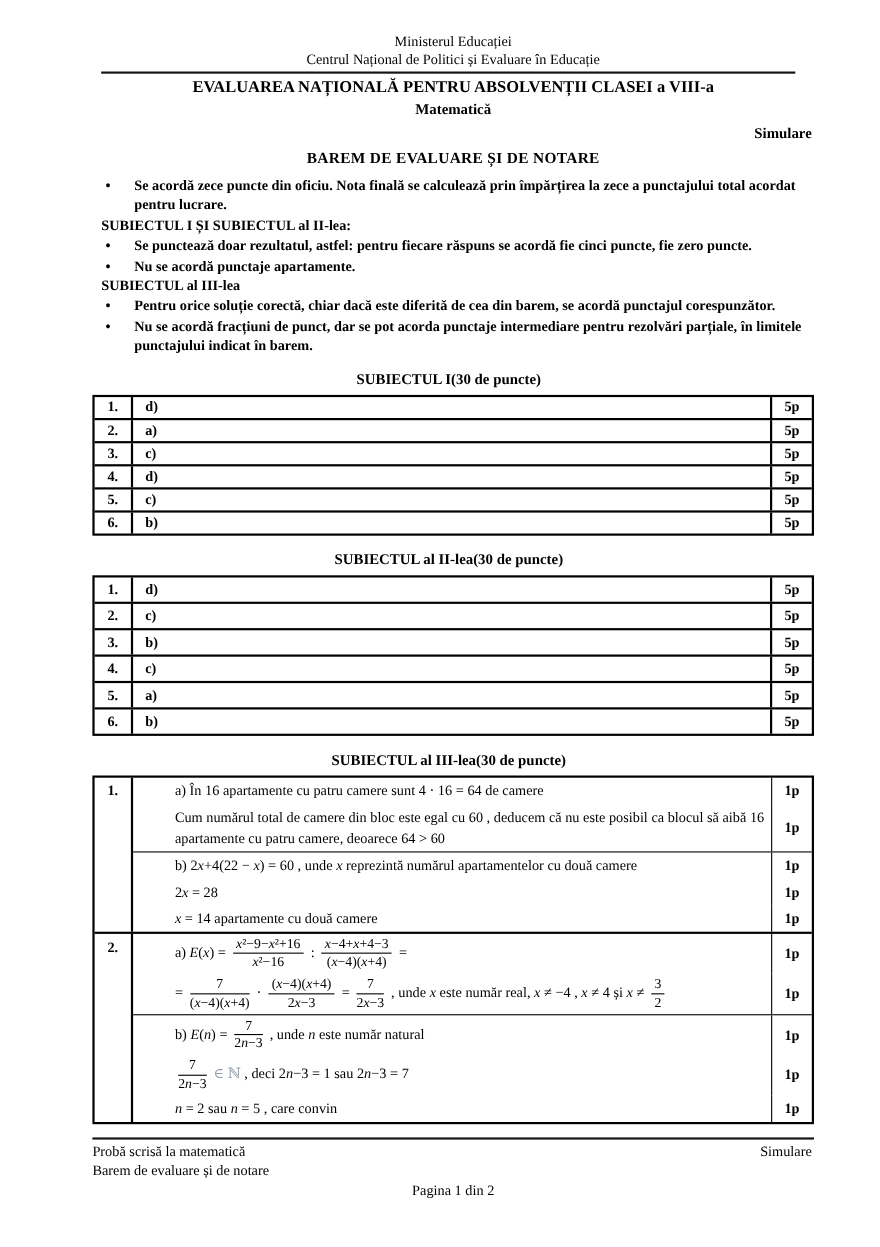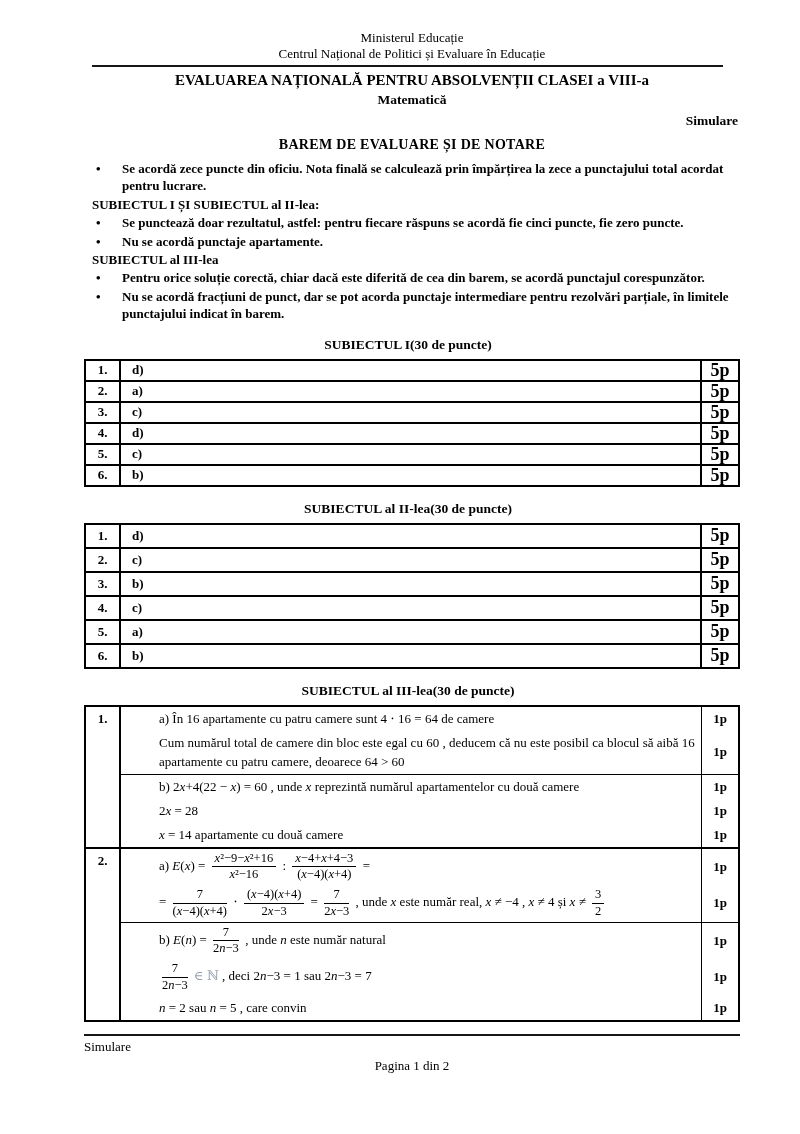--- a/index.html
+++ b/index.html
@@ -35,21 +35,21 @@
   .sec-head .pts { padding-right: 16px; }
 
   
   .ans-table { border: 2px solid #000; }
   .ans-row { display: flex; align-items: stretch; }
   .ans-row + .ans-row { border-top: 2px solid #000; }
   .t1 .ans-row { height: 19px; }
   .t2 .ans-row { height: 22px; }
   .ans-num { width: 33px; flex: 0 0 33px; border-right: 2px solid #000; display: flex; align-items: center; justify-content: center; font-weight: bold; font-size: 13px; }
   .ans-answer { flex: 1; display: flex; align-items: center; padding-left: 11px; font-weight: bold; font-size: 13px; }
-  .ans-points { width: 36px; flex: 0 0 36px; border-left: 2px solid #000; display: flex; align-items: center; justify-content: center; font-weight: bold; font-size: 18px; }
+  .ans-points { width: 36px; flex: 0 0 36px; border-left: 2px solid #000; display: flex; align-items: center; justify-content: center; font-weight: bold; font-size: 13px; }
 
   
   .t3 { border: 2px solid #000; font-size: 13px; }
   .t3-row { display: flex; align-items: stretch; }
   .t3-row + .t3-row { border-top: 2px solid #000; }
   .t3-num { width: 33px; flex: 0 0 33px; border-right: 2px solid #000; text-align: center; font-weight: bold; padding-top: 4px; }
   .t3-body { flex: 1; display: flex; flex-direction: column; min-width: 0; }
   .t3-block + .t3-block { border-top: 1.5px solid #000; }
   .t3-line { display: flex; align-items: stretch; margin-left: 28px; }
   .t3-content { flex: 1; padding: 2px 6px 2px 10px; line-height: 1.5; min-height: 20px; display: block; align-self: center; }
@@ -67,21 +67,21 @@
   .footer-left { }
   .footer-right { padding-right: 2px; }
   .page-num { text-align: center; font-size: 13px; margin-top: 2px; }
 </style>
 </head>
 <body>
 
 <div class="page">
 
   <header>
-    <div class="org-line">Ministerul Educație</div>
+    <div class="org-line">Ministerul Educației</div>
     <div class="org-line">Centrul Național de Politici și Evaluare în Educație</div>
     <div class="top-rule"></div>
     <div class="exam-title">EVALUAREA NAȚIONALĂ PENTRU ABSOLVENȚII CLASEI a VIII-a</div>
     <div class="sub-line">Matematică</div>
     <div class="simulare-line">Simulare</div>
     <div class="doc-title">BAREM DE EVALUARE ȘI DE NOTARE</div>
   </header>
 
   <section class="rules">
     <div class="bullet-item">
@@ -245,18 +245,22 @@
             <div class="t3-points">1p</div>
           </div>
         </div>
       </div>
     </div>
   </div>
 
   <footer>
     <div class="footer-rule"></div>
     <div class="footer-row">
+      <div class="footer-left">
+        <div>Probă scrisă la matematică</div>
+        <div>Barem de evaluare și de notare</div>
+      </div>
       <div class="footer-right">Simulare</div>
     </div>
     <div class="page-num">Pagina 1 din 2</div>
   </footer>
 
 </div>
 
 </body></html>

